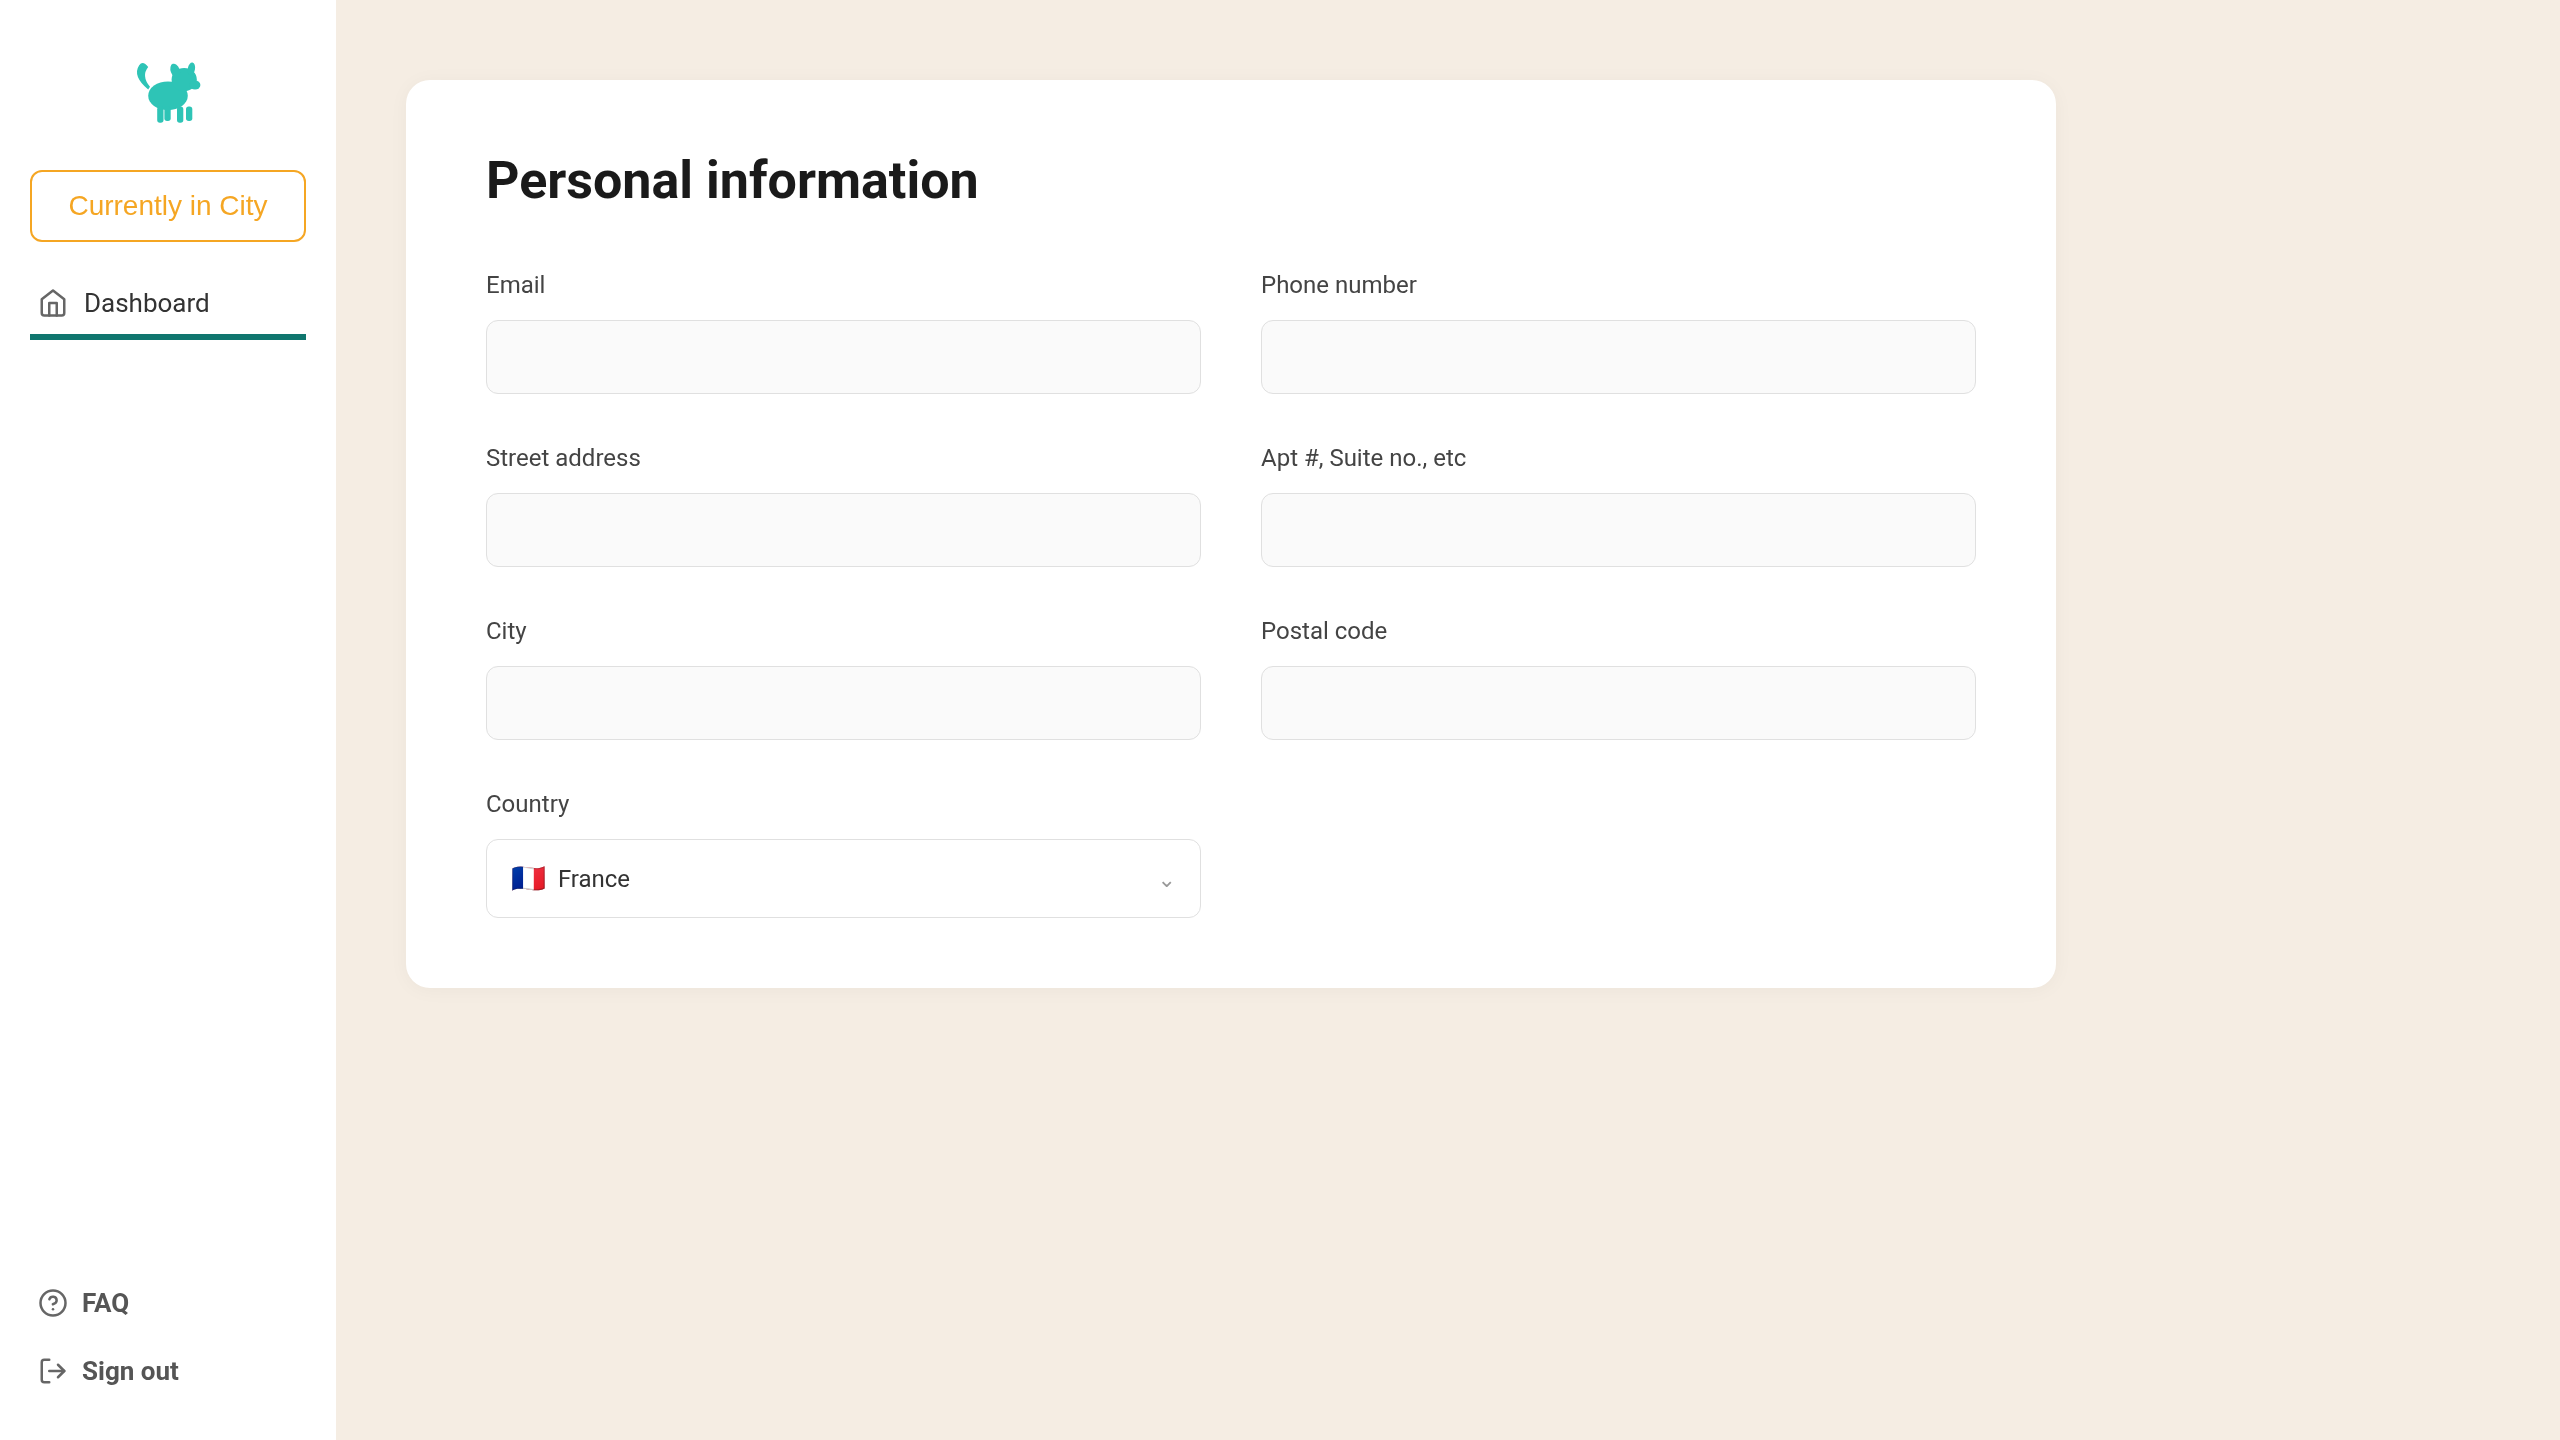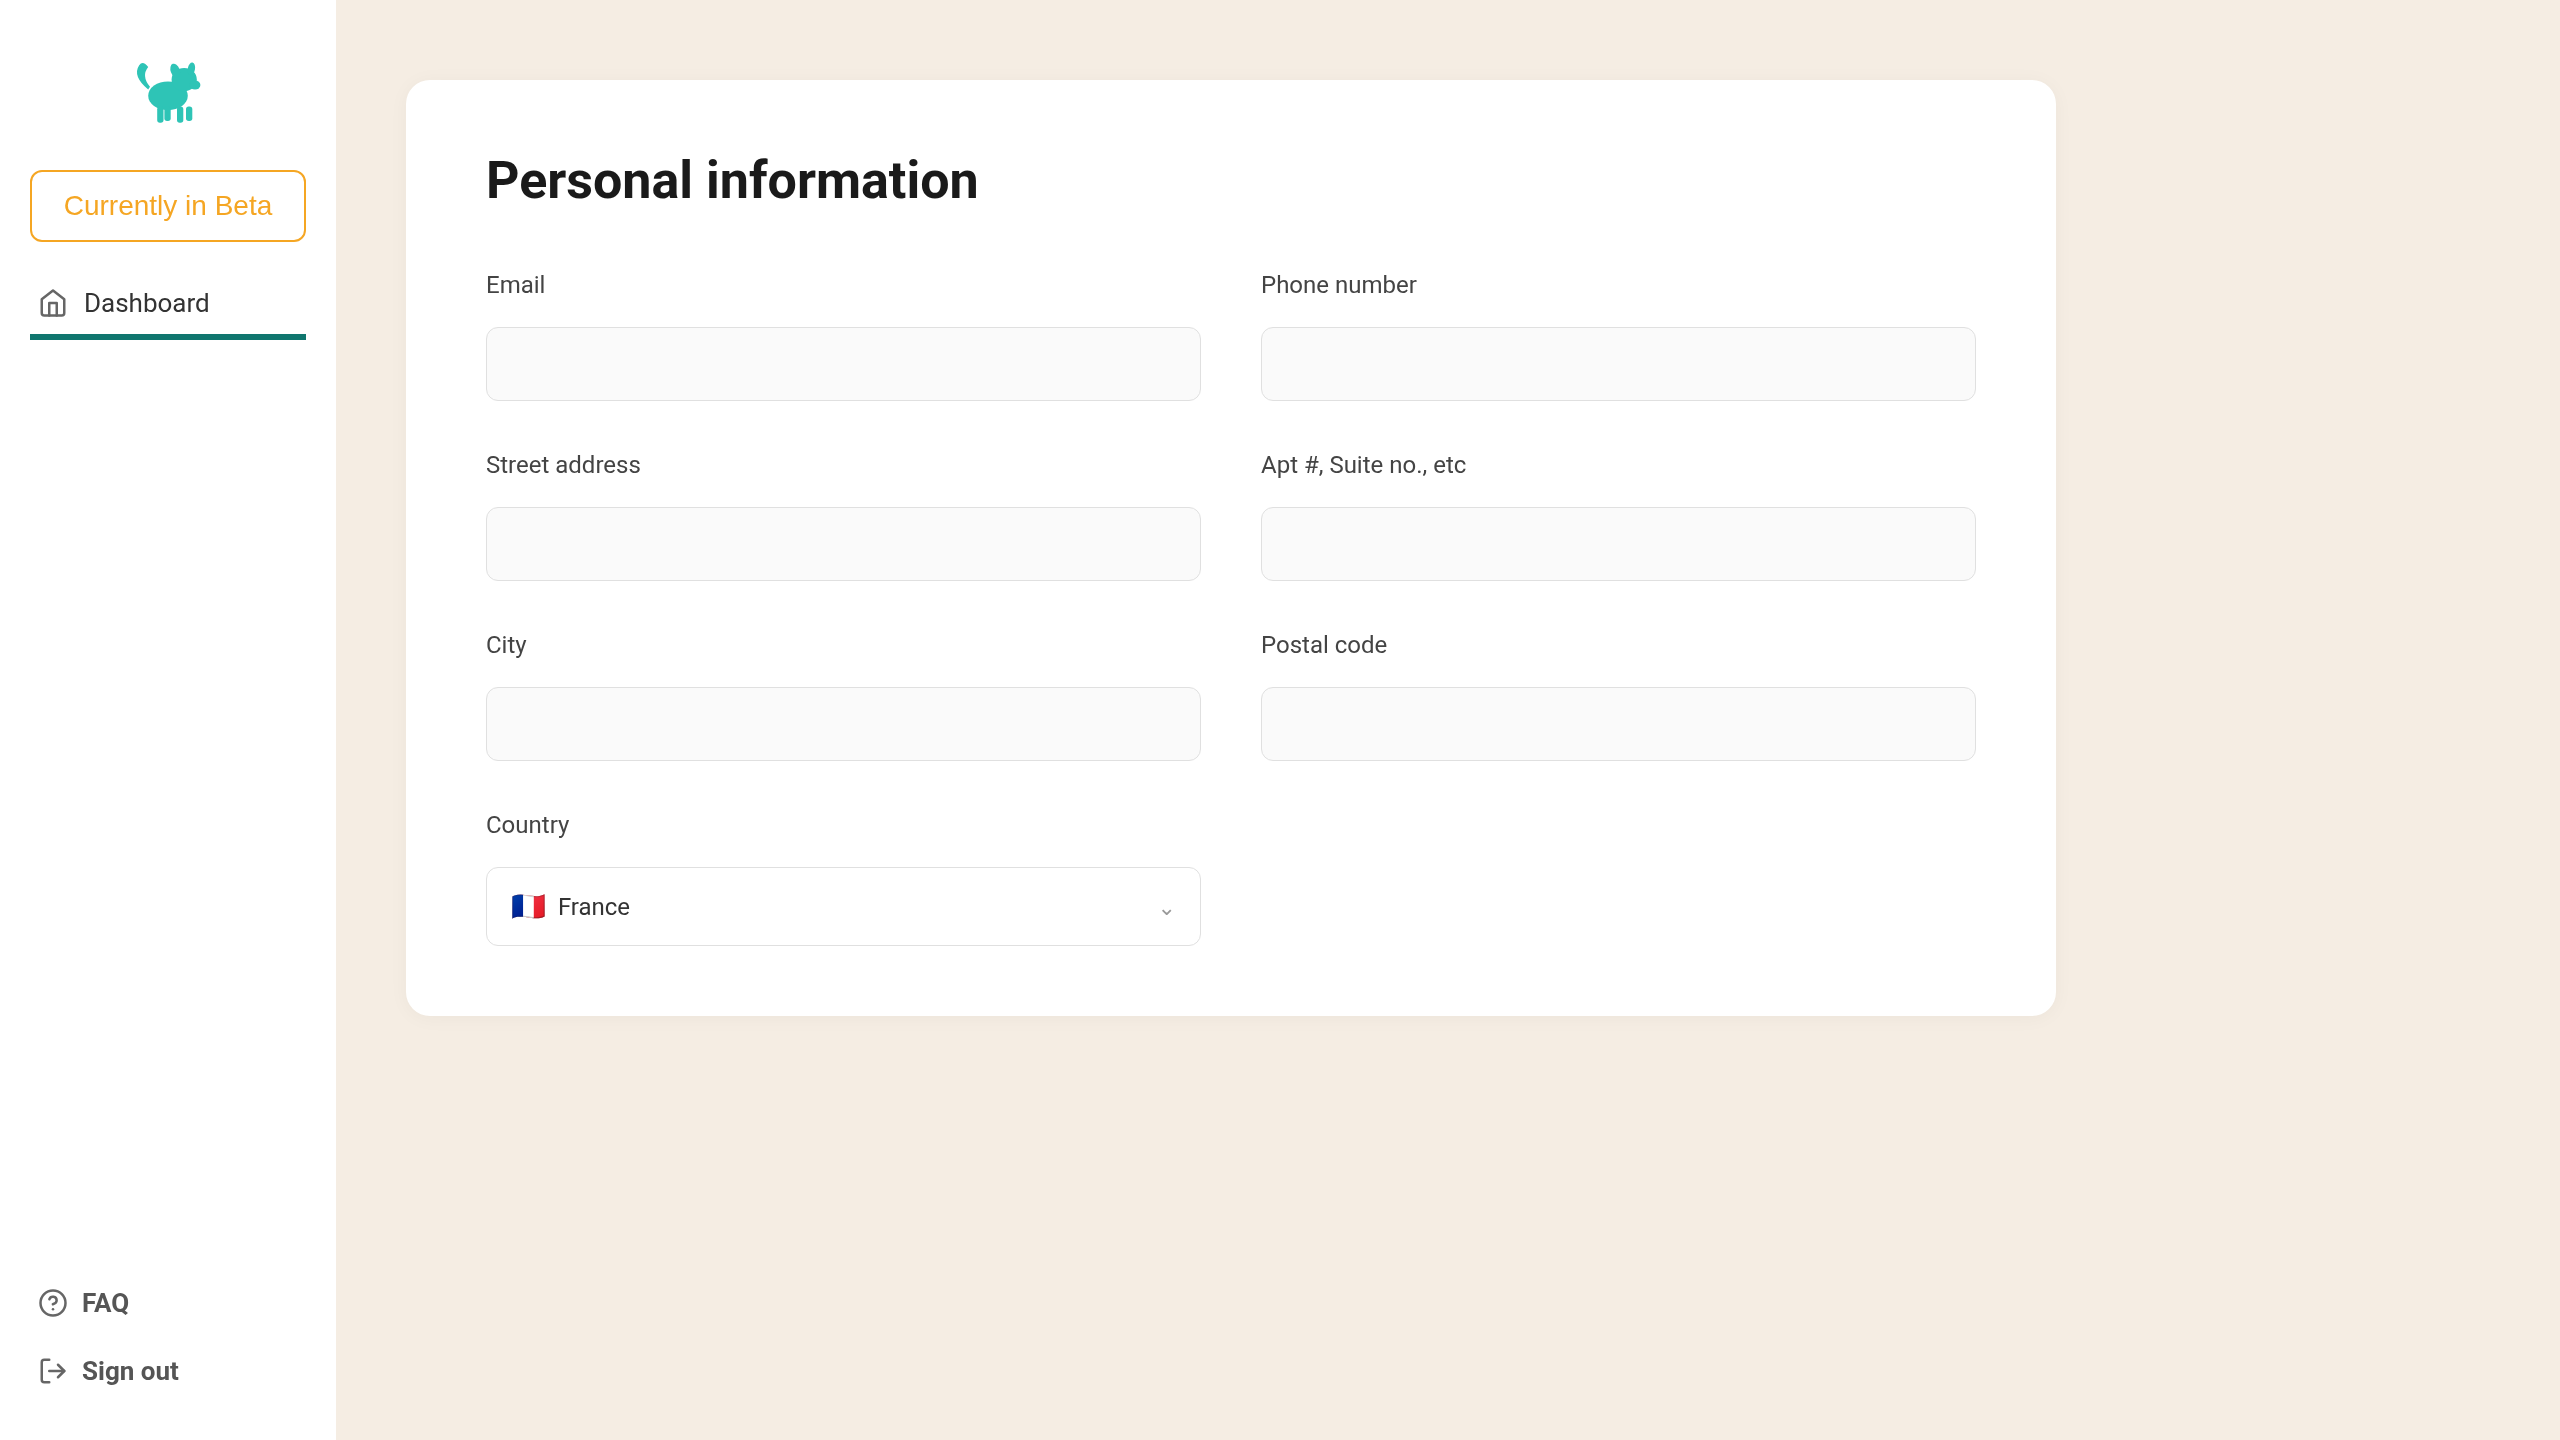--- a/index.html
+++ b/index.html
@@ -116,21 +116,21 @@
 
     .form-grid {
       display: grid;
       grid-template-columns: 1fr 1fr;
       gap: 50px 60px;
     }
 
     .form-group {
       display: flex;
       flex-direction: column;
-      gap: 28px;
+      gap: 21px;
     }
 
     .form-label {
       font-size: 24px;
       color: #444;
       font-weight: 400;
     }
 
     .form-input {
       width: 100%;
@@ -205,21 +205,21 @@
 
         <rect x="38" y="74" width="7" height="18" rx="3"></rect>
 
         <rect x="70" y="74" width="7" height="16" rx="3"></rect>
 
         <rect x="46" y="74" width="7" height="16" rx="3"></rect>
       </g>
     </svg>
   </div>
 
-  <button class="beta-button">Currently in Beta</button>
+  <button class="beta-button">Currently in City</button>
 
   <nav>
     <a class="nav-item" href="#">
       <svg class="nav-icon" viewBox="0 0 24 24" fill="none" stroke="currentColor" stroke-width="2" stroke-linecap="round" stroke-linejoin="round">
         <path d="M3 9l9-7 9 7v11a2 2 0 0 1-2 2H5a2 2 0 0 1-2-2z"></path>
         <polyline points="9 22 9 12 15 12 15 22"></polyline>
       </svg>
       <span>Dashboard</span>
     </a>
   </nav>

